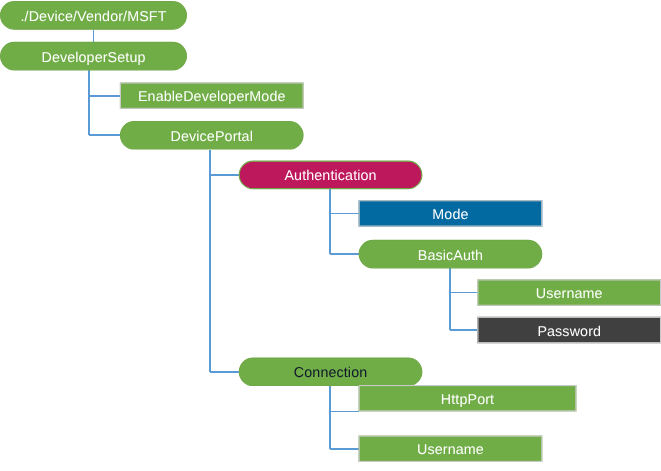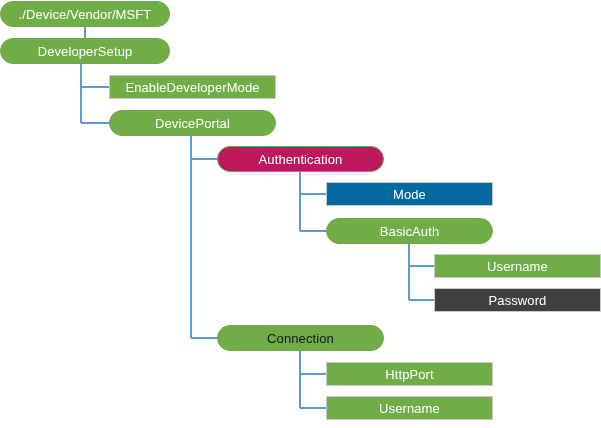--- a/index.html
+++ b/index.html
@@ -125,19 +125,19 @@
     </div>
     <div class="node rect" style="left: 434px; top: 254px; width: 167px; height: 24px; background: rgb(112, 173, 71); color: rgb(255, 255, 255); border-color: rgb(201, 201, 201);">
       <span class="label">Username</span>
     </div>
     <div class="node rect" style="left: 434px; top: 288px; width: 167px; height: 24px; background: #404040; color: rgb(255, 255, 255); border-color: rgb(201, 201, 201);">
       <span class="label">Password</span>
     </div>
     <div class="node pill" style="left: 217px; top: 325px; width: 167px; height: 26px; background: rgb(112, 173, 71); color: #0f172a;">
       <span class="label">Connection</span>
     </div>
-    <div class="node rect" style="left: 326px; top: 362px; width: 167px; height: 24px; background: rgb(112, 173, 71); color: rgb(255, 255, 255); border-color: rgb(201, 201, 201);">
+    <div class="node rect" style="left: 326px; top: 350px; width: 198px; height: 24px; background: rgb(112, 173, 71); color: rgb(255, 255, 255); border-color: rgb(201, 201, 201);">
       <span class="label">HttpPort</span>
     </div>
     <div class="node rect" style="left: 326px; top: 396px; width: 167px; height: 24px; background: rgb(112, 173, 71); color: rgb(255, 255, 255); border-color: rgb(201, 201, 201);">
       <span class="label">Username</span>
     </div>
   </div>
 
 </body></html>

